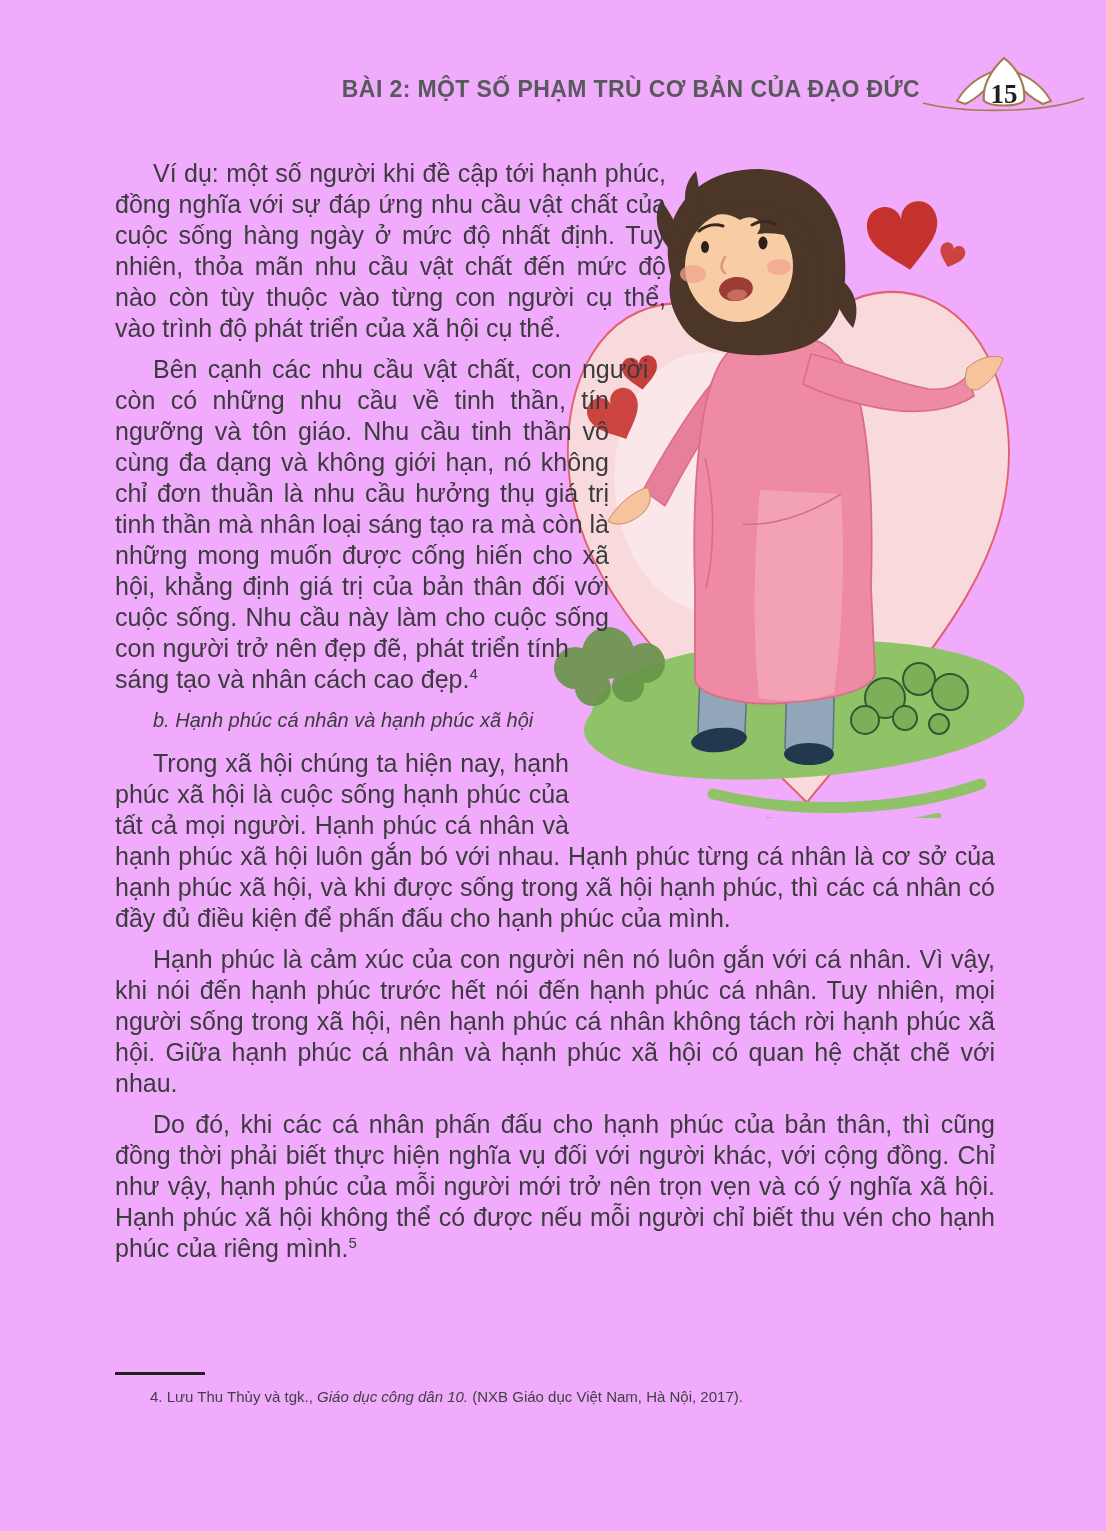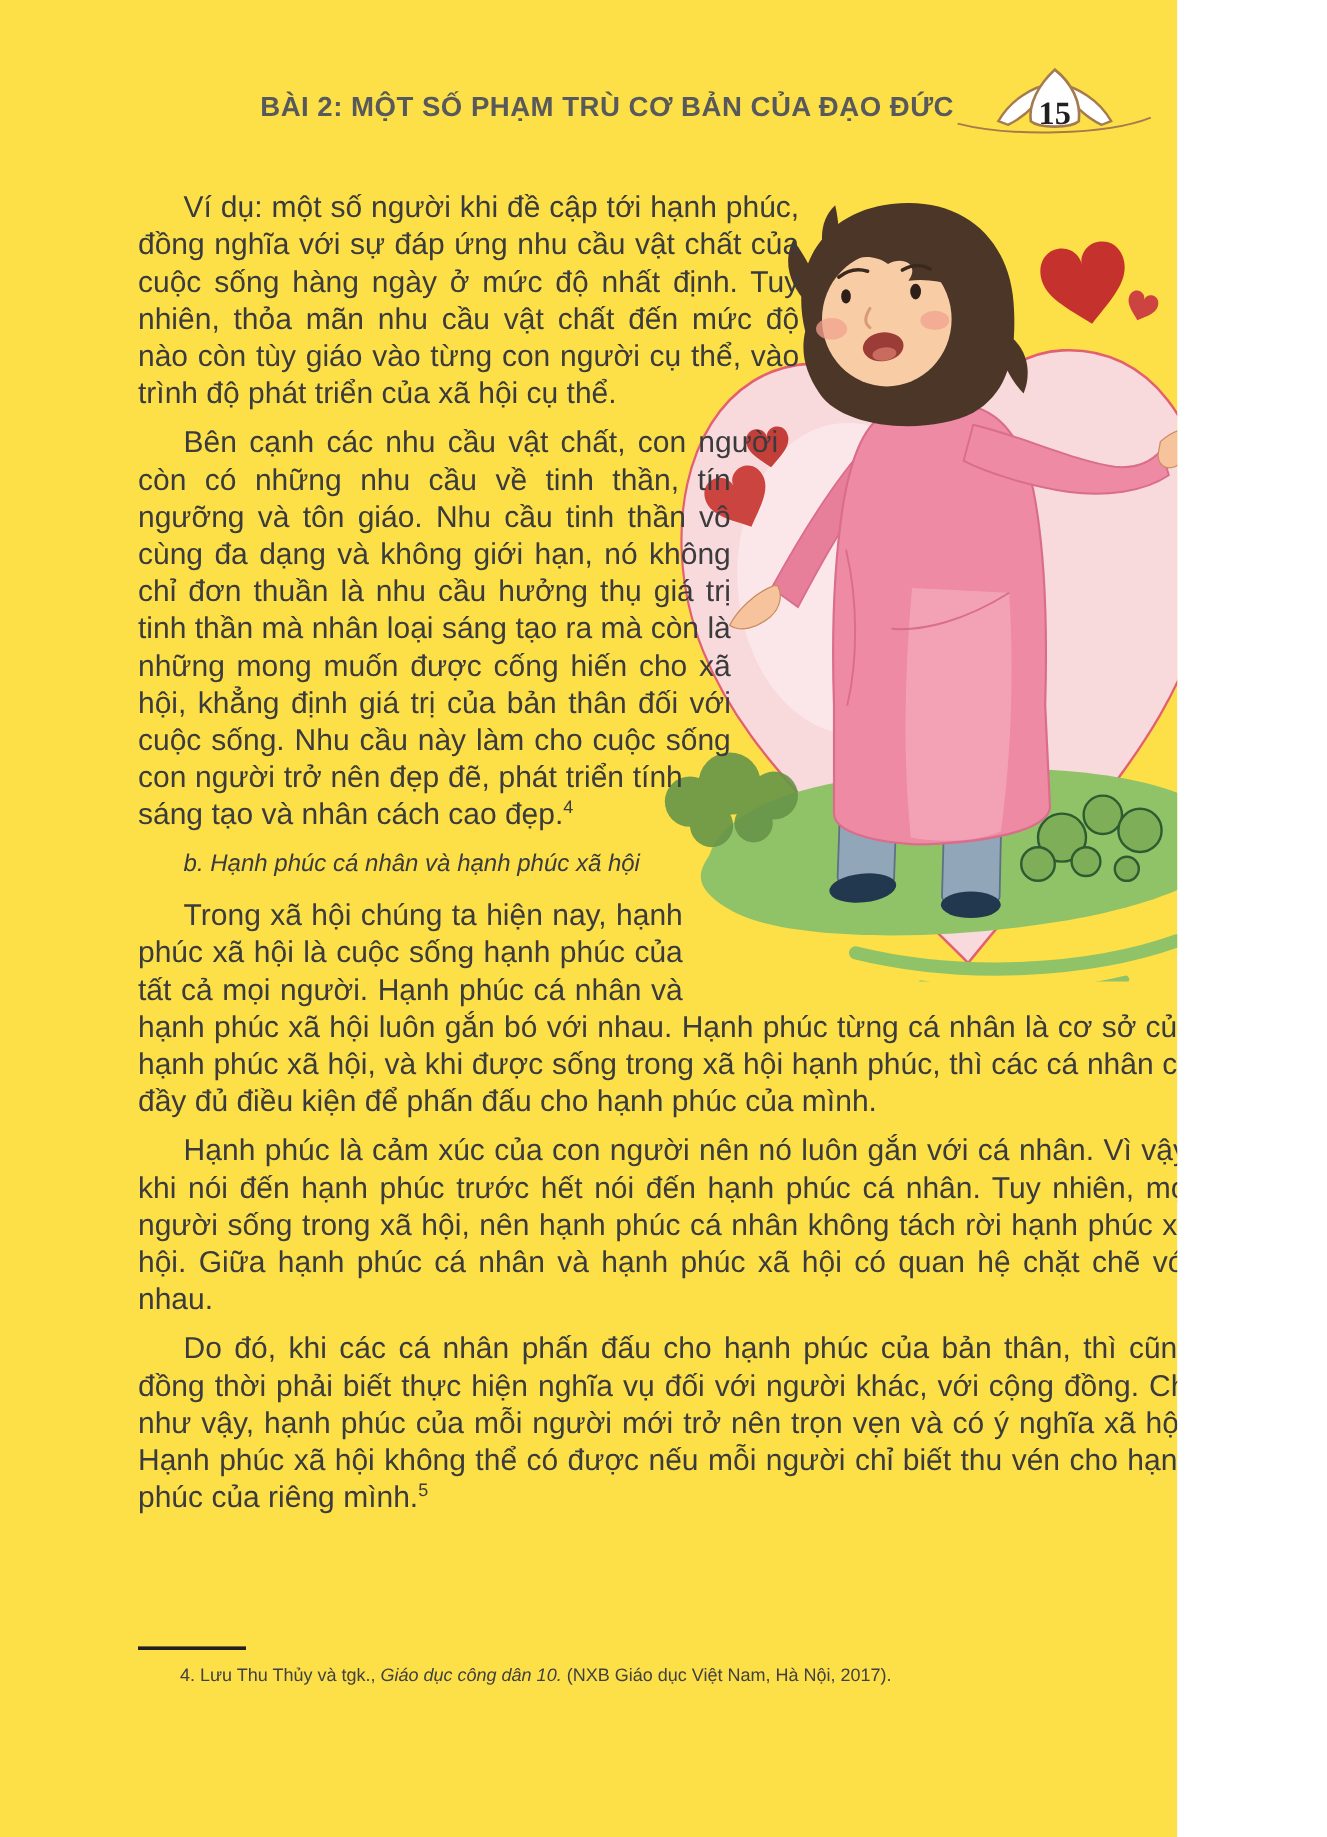--- a/index.html
+++ b/index.html
@@ -1,21 +1,21 @@
 <!DOCTYPE html>
 <html lang="vi"><head>
 <meta charset="utf-8">
 <style>
   * { margin: 0; padding: 0; box-sizing: border-box; }
   html, body { background: #ffffff; }
   .page {
     position: relative;
-    width: 981px;
+    width: 1106px;
     height: 1531px;
-    background: #fde047;
+    background: #f0abfc;
     overflow: hidden;
     font-family: "Liberation Sans", "DejaVu Sans", sans-serif;
     color: #3b3b3d;
   }
   
   .page-header { position: absolute; top: 0; left: 0; width: 100%; height: 150px; }
   .header-title {
     position: absolute;
     top: 76px;
     right: 186px;
@@ -167,21 +167,21 @@
           <ellipse cx="210" cy="85" rx="4.5" ry="6.5" fill="#2e2019"></ellipse>
           <path d="M172 99 Q165 110 172 115" fill="none" stroke="#d79b76" stroke-width="2.5" stroke-linecap="round"></path>
           <ellipse cx="183" cy="131" rx="17" ry="12" fill="#9c3c36" transform="rotate(-7 183 131)"></ellipse>
           <ellipse cx="184" cy="137" rx="10" ry="5.5" fill="#c96b5e" transform="rotate(-7 184 137)"></ellipse>
           <ellipse cx="140" cy="116" rx="13" ry="9" fill="#f2a28e" opacity="0.75"></ellipse>
           <ellipse cx="226" cy="109" rx="12" ry="8" fill="#f2a28e" opacity="0.75"></ellipse>
         </g>
       </svg>
     </figure>
 
-    <p class="body">Ví dụ: một số người khi đề cập tới hạnh phúc, đồng nghĩa với sự đáp ứng nhu cầu vật chất của cuộc sống hàng ngày ở mức độ nhất định. Tuy nhiên, thỏa mãn nhu cầu vật chất đến mức độ nào còn tùy giáo vào từng con người cụ thể, vào trình độ phát triển của xã hội cụ thể.</p>
+    <p class="body">Ví dụ: một số người khi đề cập tới hạnh phúc, đồng nghĩa với sự đáp ứng nhu cầu vật chất của cuộc sống hàng ngày ở mức độ nhất định. Tuy nhiên, thỏa mãn nhu cầu vật chất đến mức độ nào còn tùy thuộc vào từng con người cụ thể, vào trình độ phát triển của xã hội cụ thể.</p>
 
     <p class="body"><span>Bên cạnh các nhu cầu vật chất, con người còn có những nhu cầu về tinh thần, tín ngưỡng và tôn giáo. Nhu cầu tinh thần vô cùng đa dạng và không giới hạn, nó không chỉ đơn thuần là nhu cầu hưởng thụ giá trị tinh thần mà nhân loại sáng tạo ra mà còn là những mong muốn được cống hiến cho xã hội, khẳng định giá trị của bản thân đối với cuộc sống. Nhu cầu này làm cho cuộc sống con người trở nên đẹp đẽ, phát triển tính sáng tạo và nhân cách cao đẹp.</span><sup class="fn-ref">4</sup></p>
 
     <h3 class="subheading full">b. Hạnh phúc cá nhân và hạnh phúc xã hội</h3>
 
     <p class="body full">Trong xã hội chúng ta hiện nay, hạnh phúc xã hội là cuộc sống hạnh phúc của tất cả mọi người. Hạnh phúc cá nhân và hạnh phúc xã hội luôn gắn bó với nhau. Hạnh phúc từng cá nhân là cơ sở của hạnh phúc xã hội, và khi được sống trong xã hội hạnh phúc, thì các cá nhân có đầy đủ điều kiện để phấn đấu cho hạnh phúc của mình.</p>
 
     <p class="body full">Hạnh phúc là cảm xúc của con người nên nó luôn gắn với cá nhân. Vì vậy, khi nói đến hạnh phúc trước hết nói đến hạnh phúc cá nhân. Tuy nhiên, mọi người sống trong xã hội, nên hạnh phúc cá nhân không tách rời hạnh phúc xã hội. Giữa hạnh phúc cá nhân và hạnh phúc xã hội có quan hệ chặt chẽ với nhau.</p>
 
     <p class="body full"><span>Do đó, khi các cá nhân phấn đấu cho hạnh phúc của bản thân, thì cũng đồng thời phải biết thực hiện nghĩa vụ đối với người khác, với cộng đồng. Chỉ như vậy, hạnh phúc của mỗi người mới trở nên trọn vẹn và có ý nghĩa xã hội. Hạnh phúc xã hội không thể có được nếu mỗi người chỉ biết thu vén cho hạnh phúc của riêng mình.</span><sup class="fn-ref">5</sup></p>

